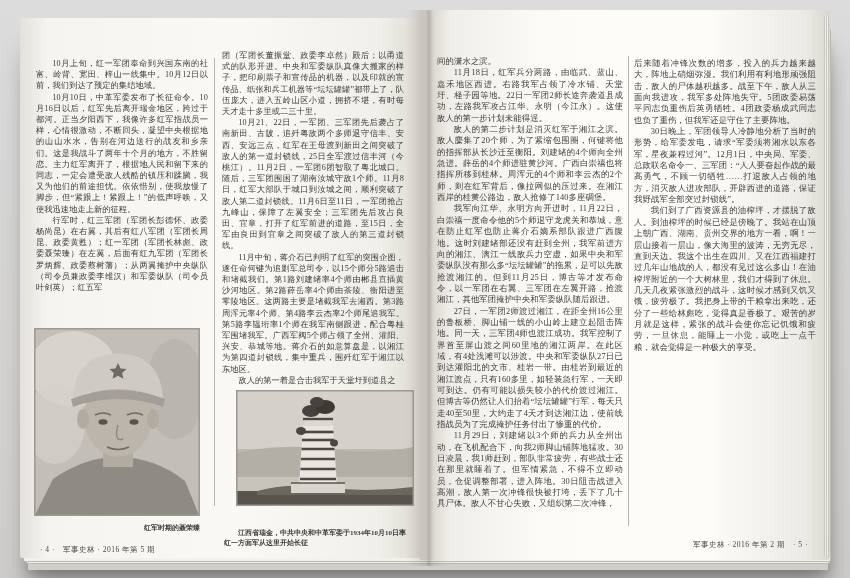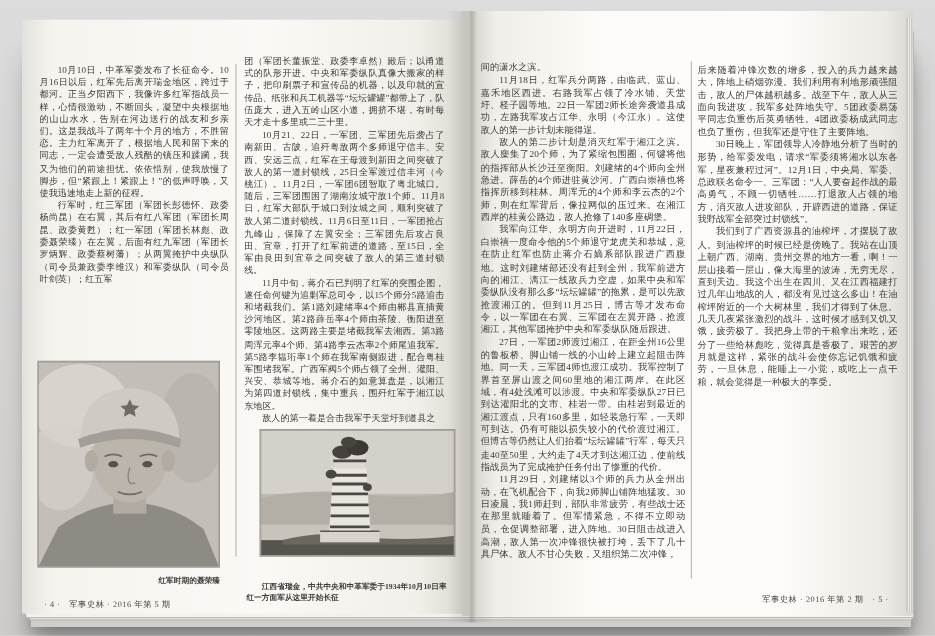--- a/index.html
+++ b/index.html
@@ -46,20 +46,21 @@
 </head>
 <body>
 
 <div class="book">
   <div class="book-shadow"></div>
   <div class="page-stack stack1"></div>
   <div class="page-stack stack2"></div>
 
   <div class="page page-left">
     <div class="col" style="left:16px;top:40px;width:172px;height:270px;overflow:hidden;">
+        <p class="indent">10月上旬，红一军团奉命到兴国东南的社富、岭背、宽田、梓山一线集中。10月12日以前，我们到达了预定的集结地域。</p>
         <p class="indent">10月10日，中革军委发布了长征命令。10月16日以后，红军先后离开瑞金地区，跨过于都河。正当夕阳西下，我像许多红军指战员一样，心情很激动，不断回头，凝望中央根据地的山山水水，告别在河边送行的战友和乡亲们。这是我战斗了两年十个月的地方，不胜留恋。主力红军离开了，根据地人民和留下来的同志，一定会遭受敌人残酷的镇压和蹂躏，我又为他们的前途担忧。依依惜别，使我放慢了脚步，但“紧跟上！紧跟上！”的低声呼唤，又使我迅速地走上新的征程。</p>
         <p class="indent">行军时，红三军团（军团长彭德怀、政委杨尚昆）在右翼，其后有红八军团（军团长周昆、政委黄甦）；红一军团（军团长林彪、政委聂荣臻）在左翼，后面有红九军团（军团长罗炳辉、政委蔡树藩）；从两翼掩护中央纵队（司令员兼政委李维汉）和军委纵队（司令员叶剑英）；红五军</p>
       </div>
 
     <div class="divider" style="left:194px;top:40px;height:448px;"></div>
 
     <div class="col" style="left:202px;top:32px;width:182px;height:335px;overflow:hidden;">
         <p class="">团（军团长董振堂、政委李卓然）殿后；以甬道式的队形开进。中央和军委纵队真像大搬家的样子，把印刷票子和宣传品的机器，以及印就的宣传品、纸张和兵工机器等“坛坛罐罐”都带上了，队伍庞大，进入五岭山区小道，拥挤不堪，有时每天才走十多里或二三十里。</p>
         <p class="indent">10月21、22日，一军团、三军团先后袭占了南新田、古陂，追歼粤敌两个多师退守信丰、安西、安远三点，红军在王母渡到新田之间突破了敌人的第一道封锁线，25日全军渡过信丰河（今桃江）。11月2日，一军团6团智取了粤北城口。随后，三军团围困了湖南汝城守敌1个师。11月8日，红军大部队于城口到汝城之间，顺利突破了敌人第二道封锁线。11月6日至11日，一军团抢占九峰山，保障了左翼安全；三军团先后攻占良田、宜章，打开了红军前进的道路，至15日，全军由良田到宜章之间突破了敌人的第三道封锁线。</p>
         <p class="indent">11月中旬，蒋介石已判明了红军的突围企图，遂任命何键为追剿军总司令，以15个师分5路追击和堵截我们。第1路刘建绪率4个师由郴县直插黄沙河地区。第2路薛岳率4个师由茶陵、衡阳进至零陵地区。这两路主要是堵截我军去湘西。第3路周浑元率4个师、第4路李云杰率2个师尾追我军。第5路李韫珩率1个师在我军南侧跟进，配合粤桂军围堵我军。广西军阀5个师占领了全州、灌阳、兴安、恭城等地。蒋介石的如意算盘是，以湘江为第四道封锁线，集中重兵，围歼红军于湘江以东地区。</p>

